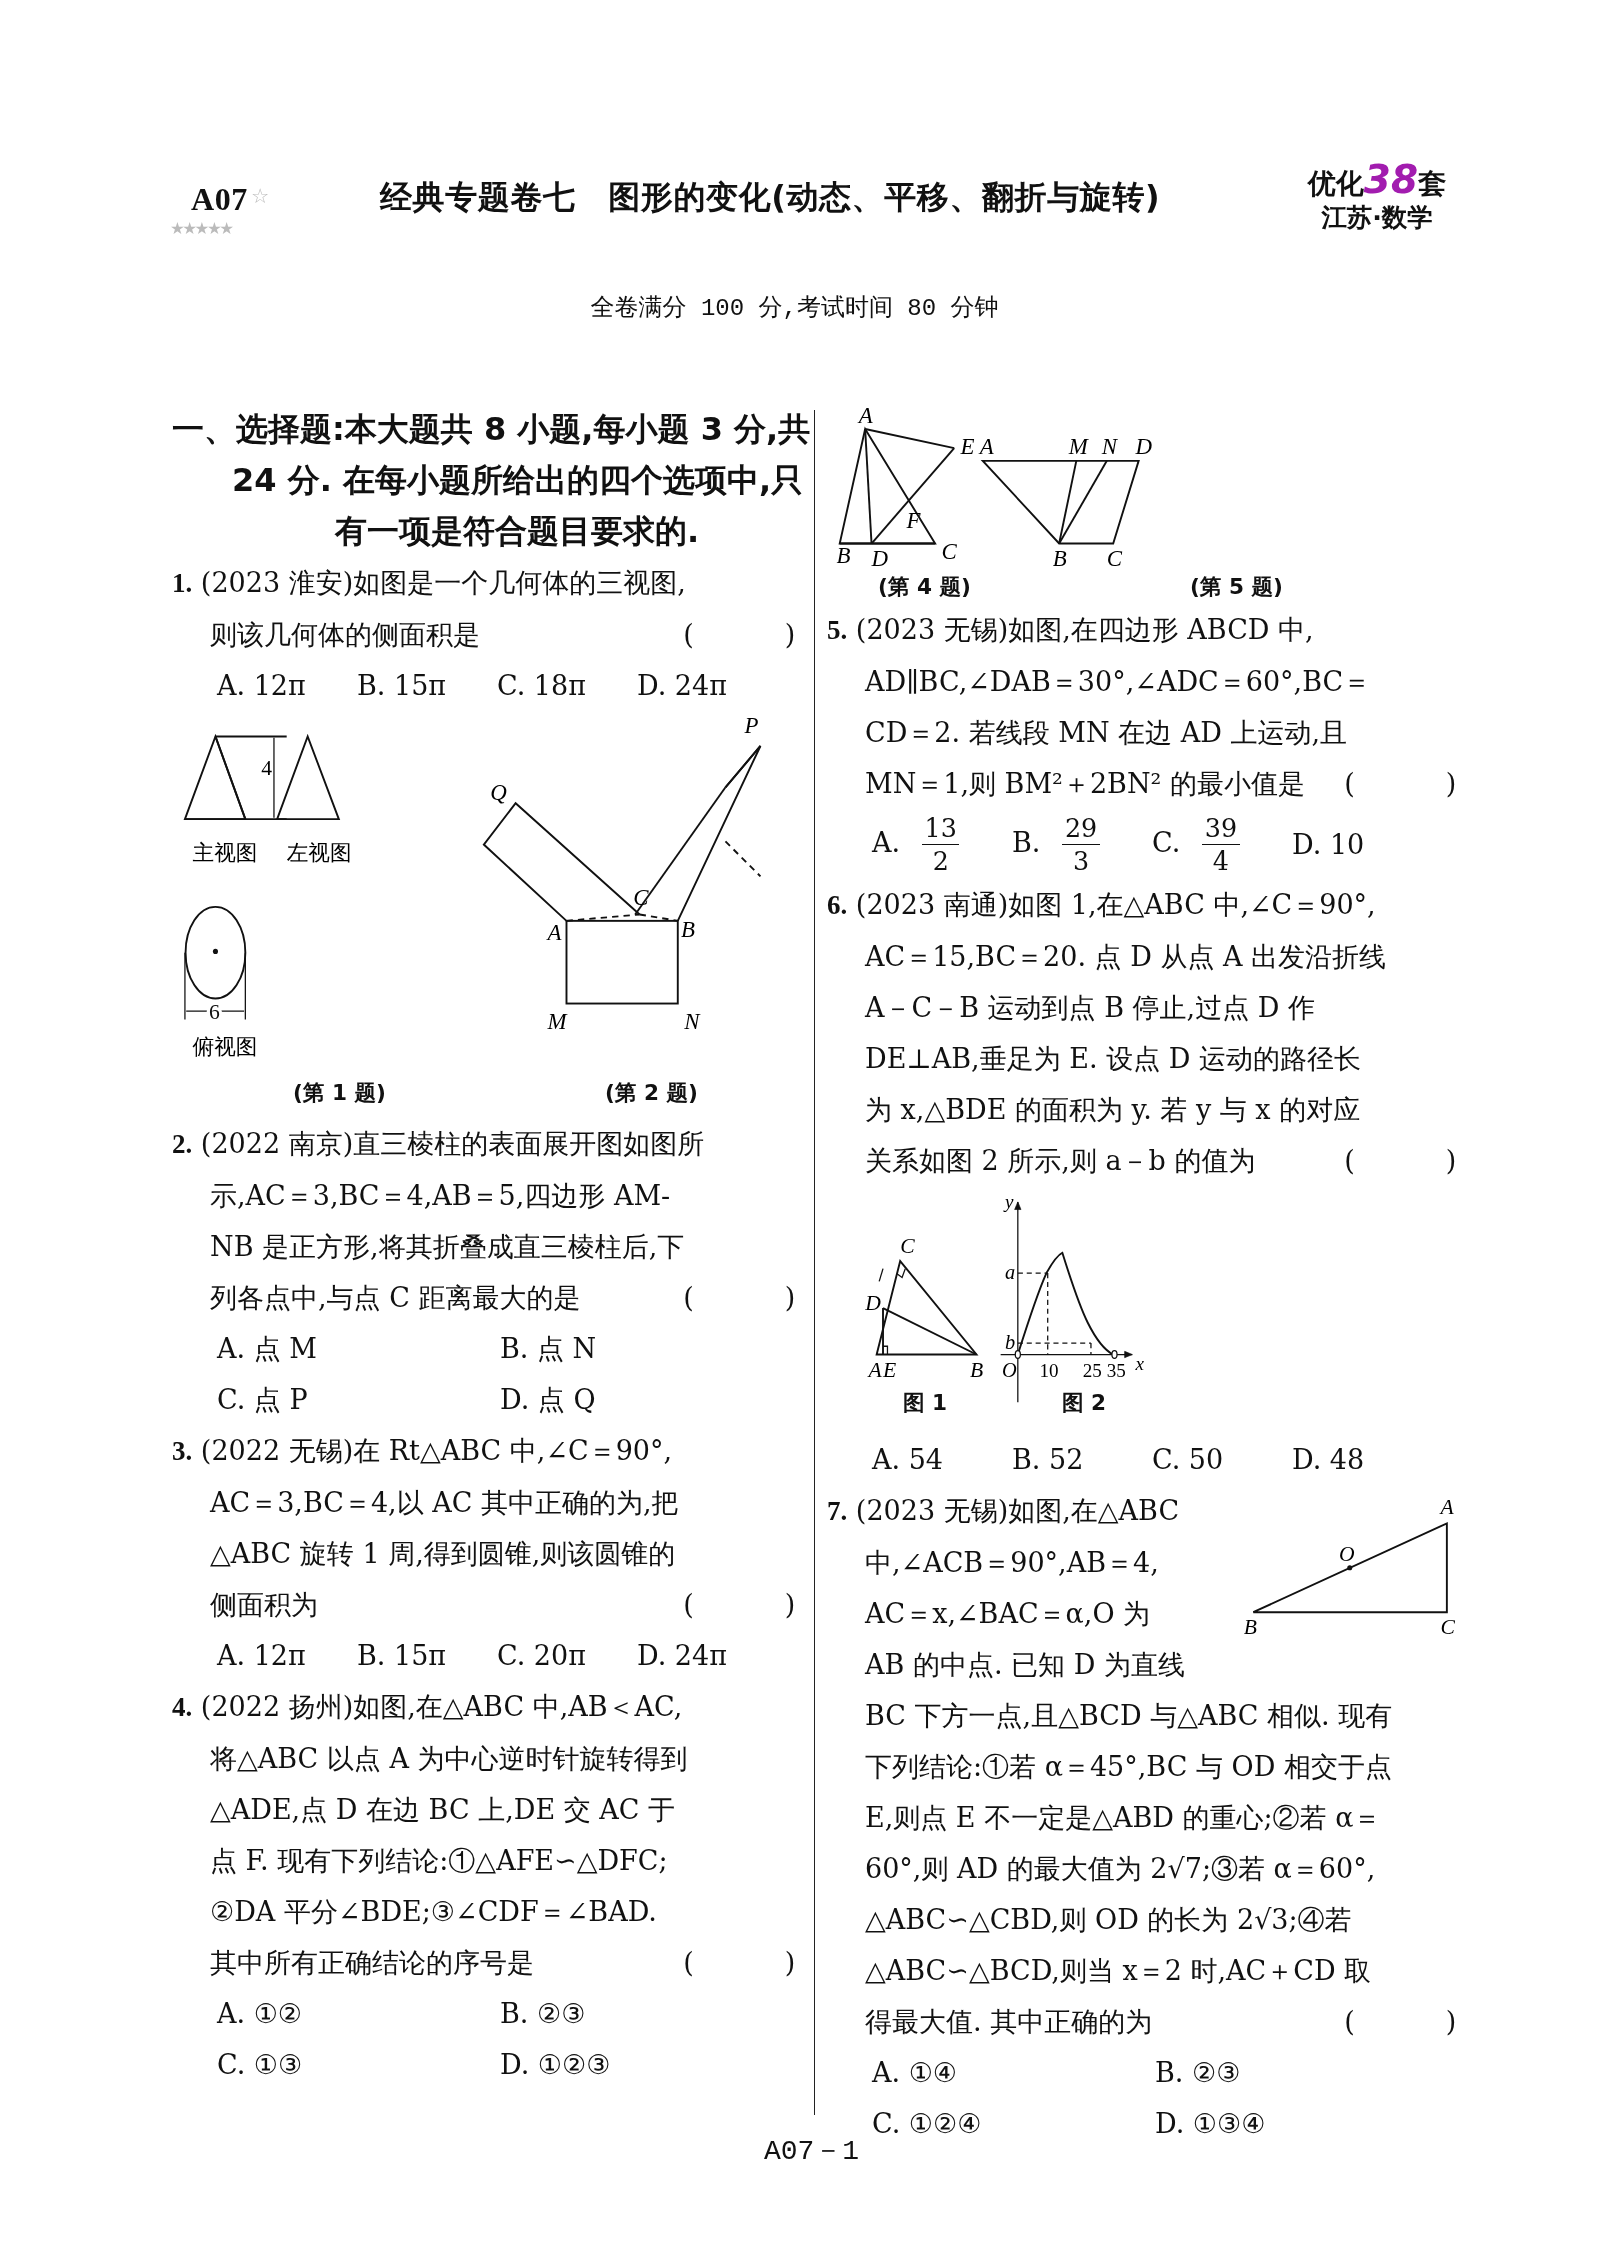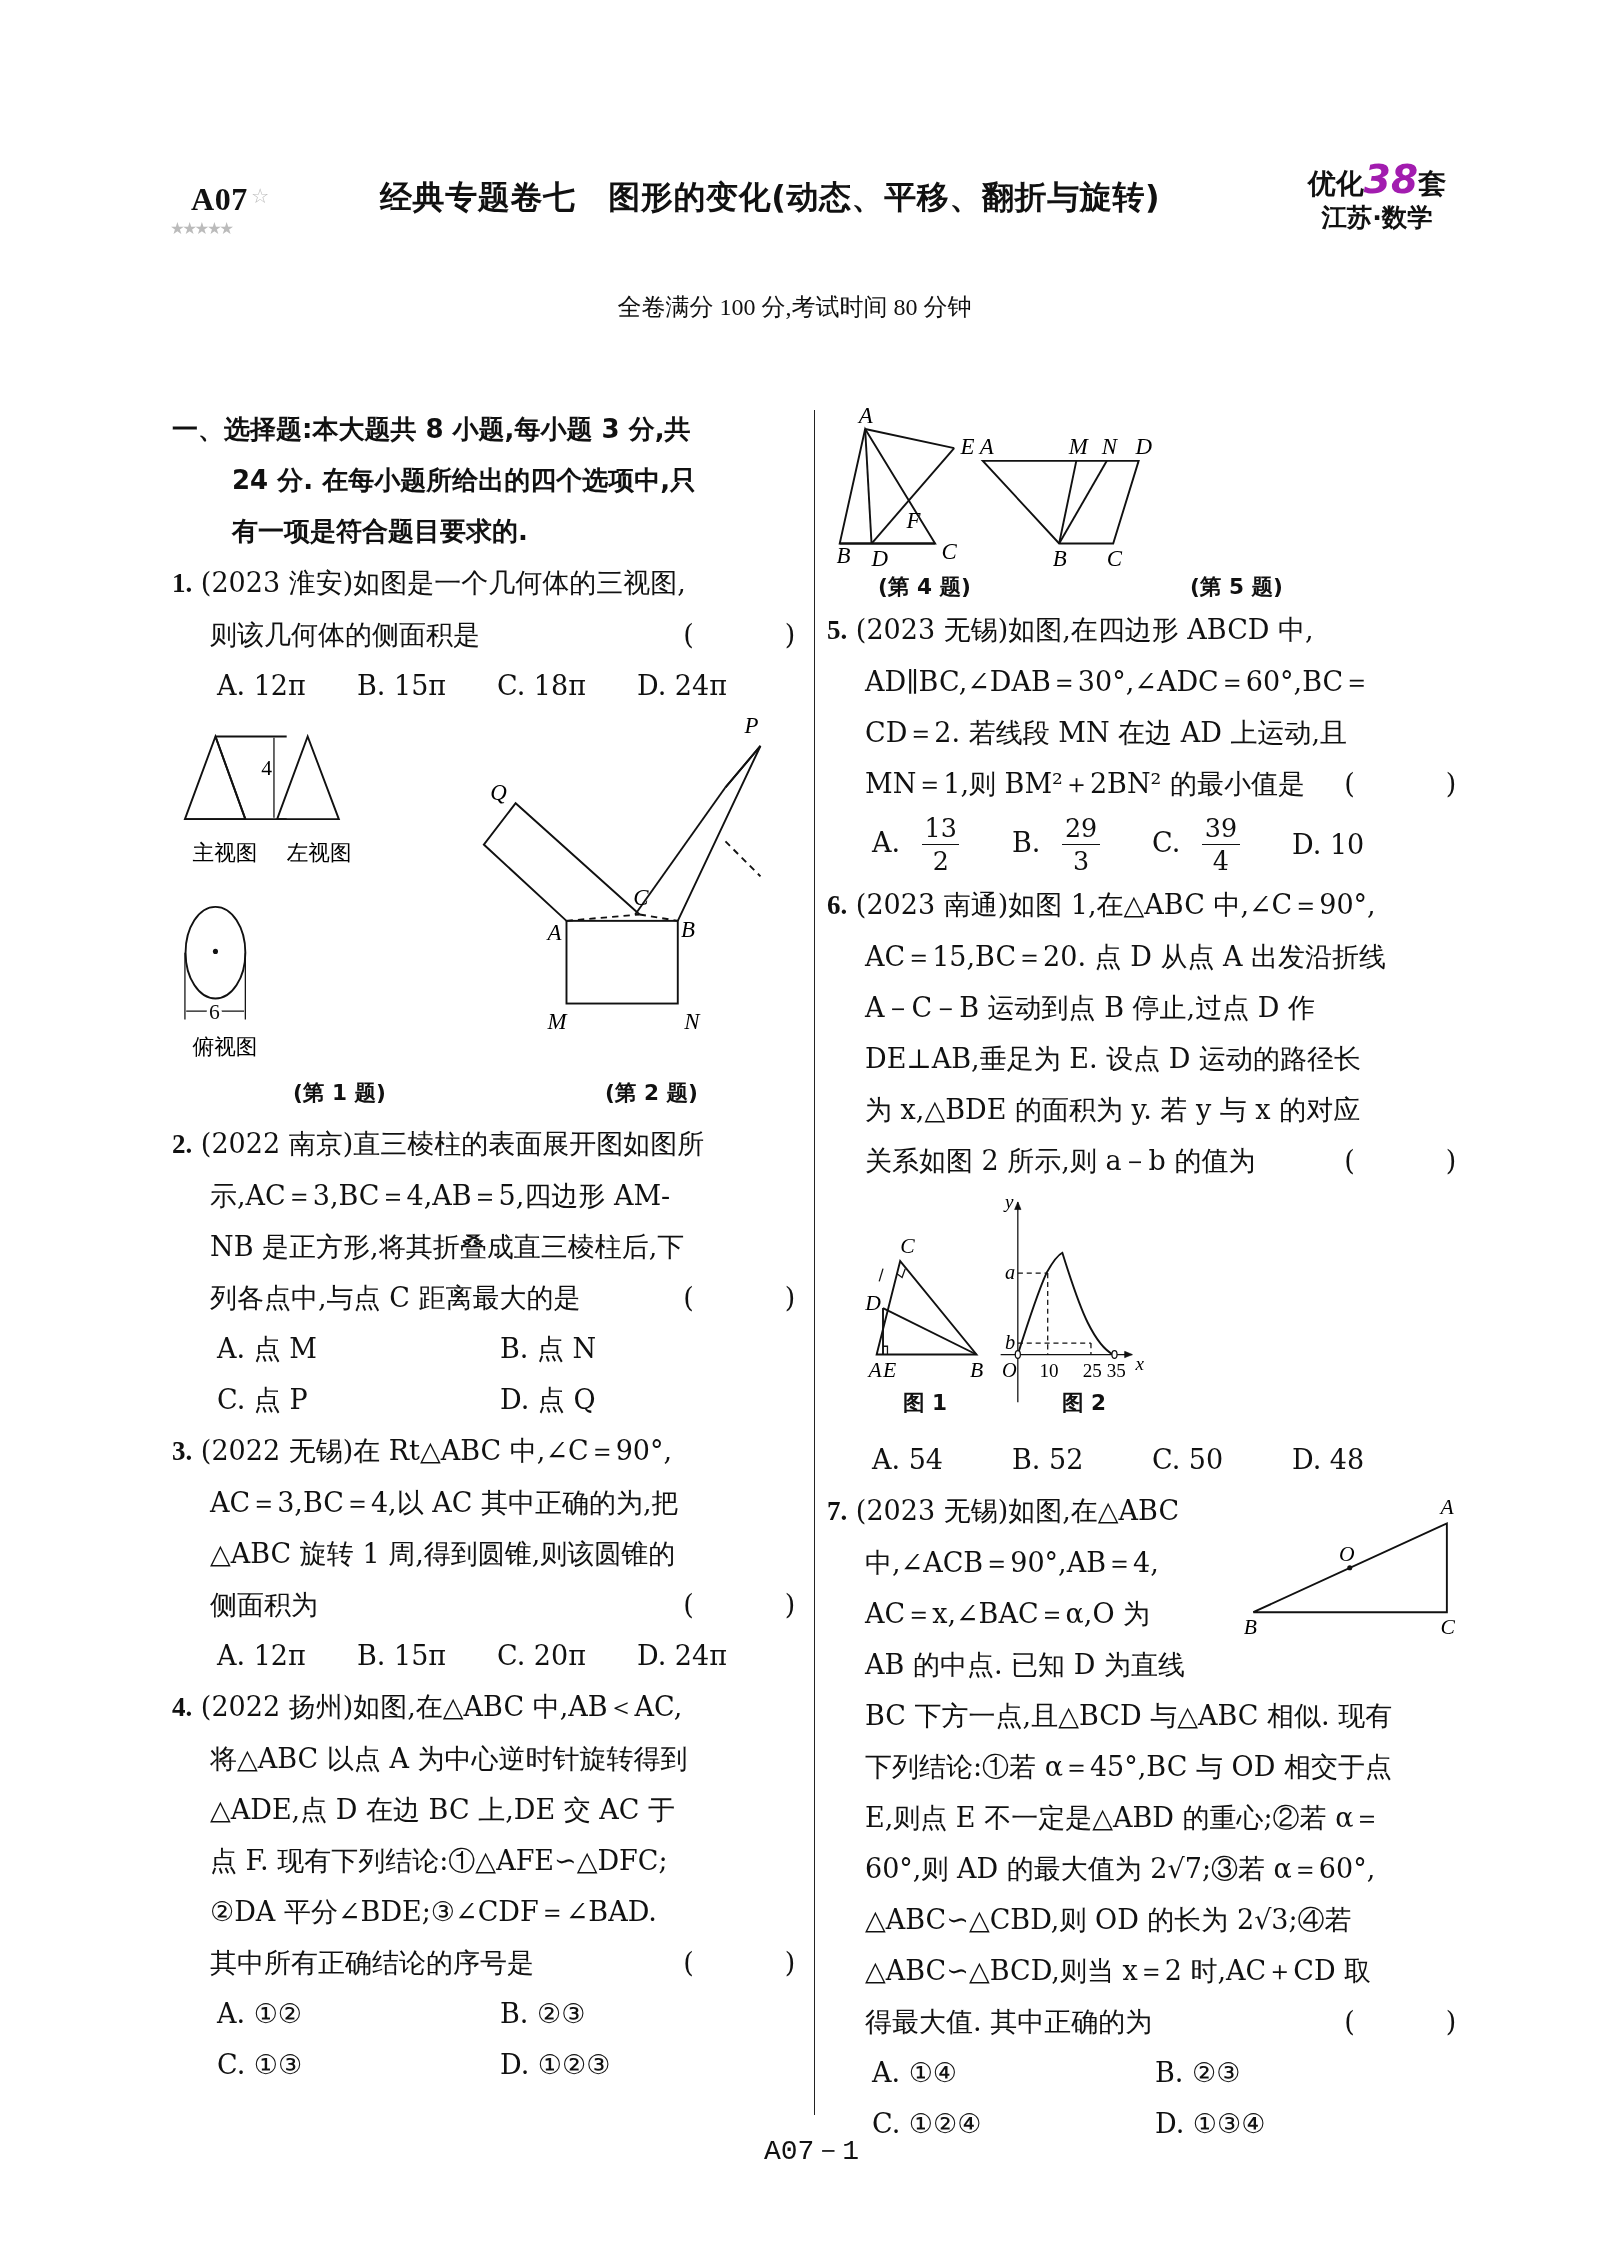--- a/index.html
+++ b/index.html
@@ -7,26 +7,26 @@
        font-family:"DejaVu Serif","Liberation Serif",serif;color:#111;}
   .abs{position:absolute;}
   .hdr-code{left:191px;top:181px;font-family:"Liberation Serif",serif;font-weight:bold;font-size:32px;letter-spacing:0.6px;}
   .stars{left:170px;top:219px;font-size:16.5px;color:#bbb;letter-spacing:-2.5px;}
   .star-r{left:251px;top:184px;font-size:20.4px;color:#bbb;}
   .hdr-title{left:380px;top:176px;font-family:"DejaVu Sans",sans-serif;font-weight:bold;font-size:32px;letter-spacing:0.6px;white-space:pre;}
   .logo{left:1291px;top:162px;width:172px;text-align:center;font-family:"DejaVu Sans",sans-serif;font-weight:bold;}
   .logo .l1{font-size:28px;line-height:36px;}
   .logo .l1 .big{font-size:39px;font-style:italic;color:#a21caf;}
   .logo .l2{font-size:25.4px;line-height:30.5px;}
-  .subtitle{left:0;width:1589px;top:291px;text-align:center;font-size:24px;font-family:Liberation Serif, serif;}
+  .subtitle{left:0;width:1589px;top:291px;text-align:center;font-size:24px;font-family:Liberation Mono, monospace;}
   .divider{left:814px;top:410px;width:1.3px;height:1705px;background:#222;}
   .col{position:absolute;font-size:27px;line-height:51px;}
   .colL{left:172px;width:630px;top:404px;}
   .colR{left:827px;width:636px;}
-  .sec{font-family:"DejaVu Sans",sans-serif;font-weight:bold;font-size:26px;line-height:51px;}
+  .sec{font-family:"DejaVu Sans",sans-serif;font-weight:bold;font-size:32px;line-height:51px;text-align:center;}
   .sec .ind{padding-left:60px;display:block;}
   .q .num{font-weight:bold;font-family:"Liberation Serif",serif;}
   .line{display:block;white-space:nowrap;}
   .ind{padding-left:38px;}
   .paren{float:right;letter-spacing:32px;margin-right:-25.4px;}
   .opts{display:flex;padding-left:45px;}
   .opts span{flex:0 0 auto;}
   .opt4 span{width:140px;}
   .opt2 span{width:283px;}
   .caption{font-family:"DejaVu Sans",sans-serif;font-weight:bold;font-size:21.6px;position:absolute;}

